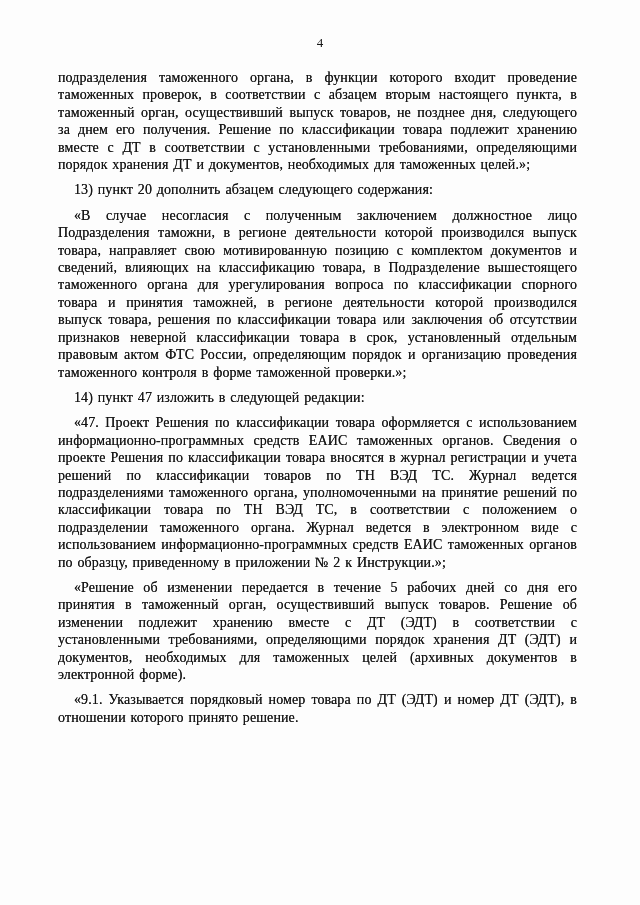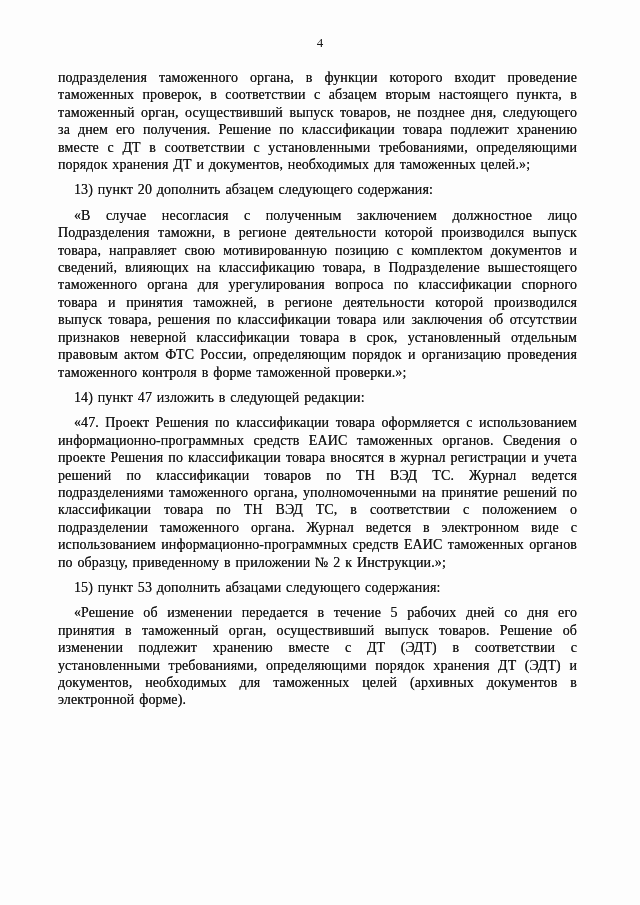--- a/index.html
+++ b/index.html
@@ -58,22 +58,22 @@
     <p class="para no-indent">подразделения таможенного органа, в функции которого входит проведение таможенных проверок, в соответствии с абзацем вторым настоящего пункта, в таможенный орган, осуществивший выпуск товаров, не позднее дня, следующего за днем его получения. Решение по классификации товара подлежит хранению вместе с ДТ в соответствии с установленными требованиями, определяющими порядок хранения ДТ и документов, необходимых для таможенных целей.»;</p>
 
     <p class="para">13) пункт 20 дополнить абзацем следующего содержания:</p>
 
     <p class="para">«В случае несогласия с полученным заключением должностное лицо Подразделения таможни, в регионе деятельности которой производился выпуск товара, направляет свою мотивированную позицию с комплектом документов и сведений, влияющих на классификацию товара, в Подразделение вышестоящего таможенного органа для урегулирования вопроса по классификации спорного товара и принятия таможней, в регионе деятельности которой производился выпуск товара, решения по классификации товара или заключения об отсутствии признаков неверной классификации товара в срок, установленный отдельным правовым актом ФТС России, определяющим порядок и организацию проведения таможенного контроля в форме таможенной проверки.»;</p>
 
     <p class="para">14) пункт 47 изложить в следующей редакции:</p>
 
     <p class="para">«47. Проект Решения по классификации товара оформляется с использованием информационно-программных средств ЕАИС таможенных органов. Сведения о проекте Решения по классификации товара вносятся в журнал регистрации и учета решений по классификации товаров по ТН ВЭД ТС. Журнал ведется подразделениями таможенного органа, уполномоченными на принятие решений по классификации товара по ТН ВЭД ТС, в соответствии с положением о подразделении таможенного органа. Журнал ведется в электронном виде с использованием информационно-программных средств ЕАИС таможенных органов по образцу, приведенному в приложении № 2 к Инструкции.»;</p>
 
-    <p class="para">15) пункт 53 дополнить абзацами следующего содержания:</p>
 
     <p class="para">«Решение об изменении передается в течение 5 рабочих дней со дня его принятия в таможенный орган, осуществивший выпуск товаров. Решение об изменении подлежит хранению вместе с ДТ (ЭДТ) в соответствии с установленными требованиями, определяющими порядок хранения ДТ (ЭДТ) и документов, необходимых для таможенных целей (архивных документов в электронной форме).</p>
 
 
 
+    <p class="para">«9.1. Указывается порядковый номер товара по ДТ (ЭДТ) и номер ДТ (ЭДТ), в отношении которого принято решение.</p>
 
 
   </div>
 </div>
 
 </body></html>

